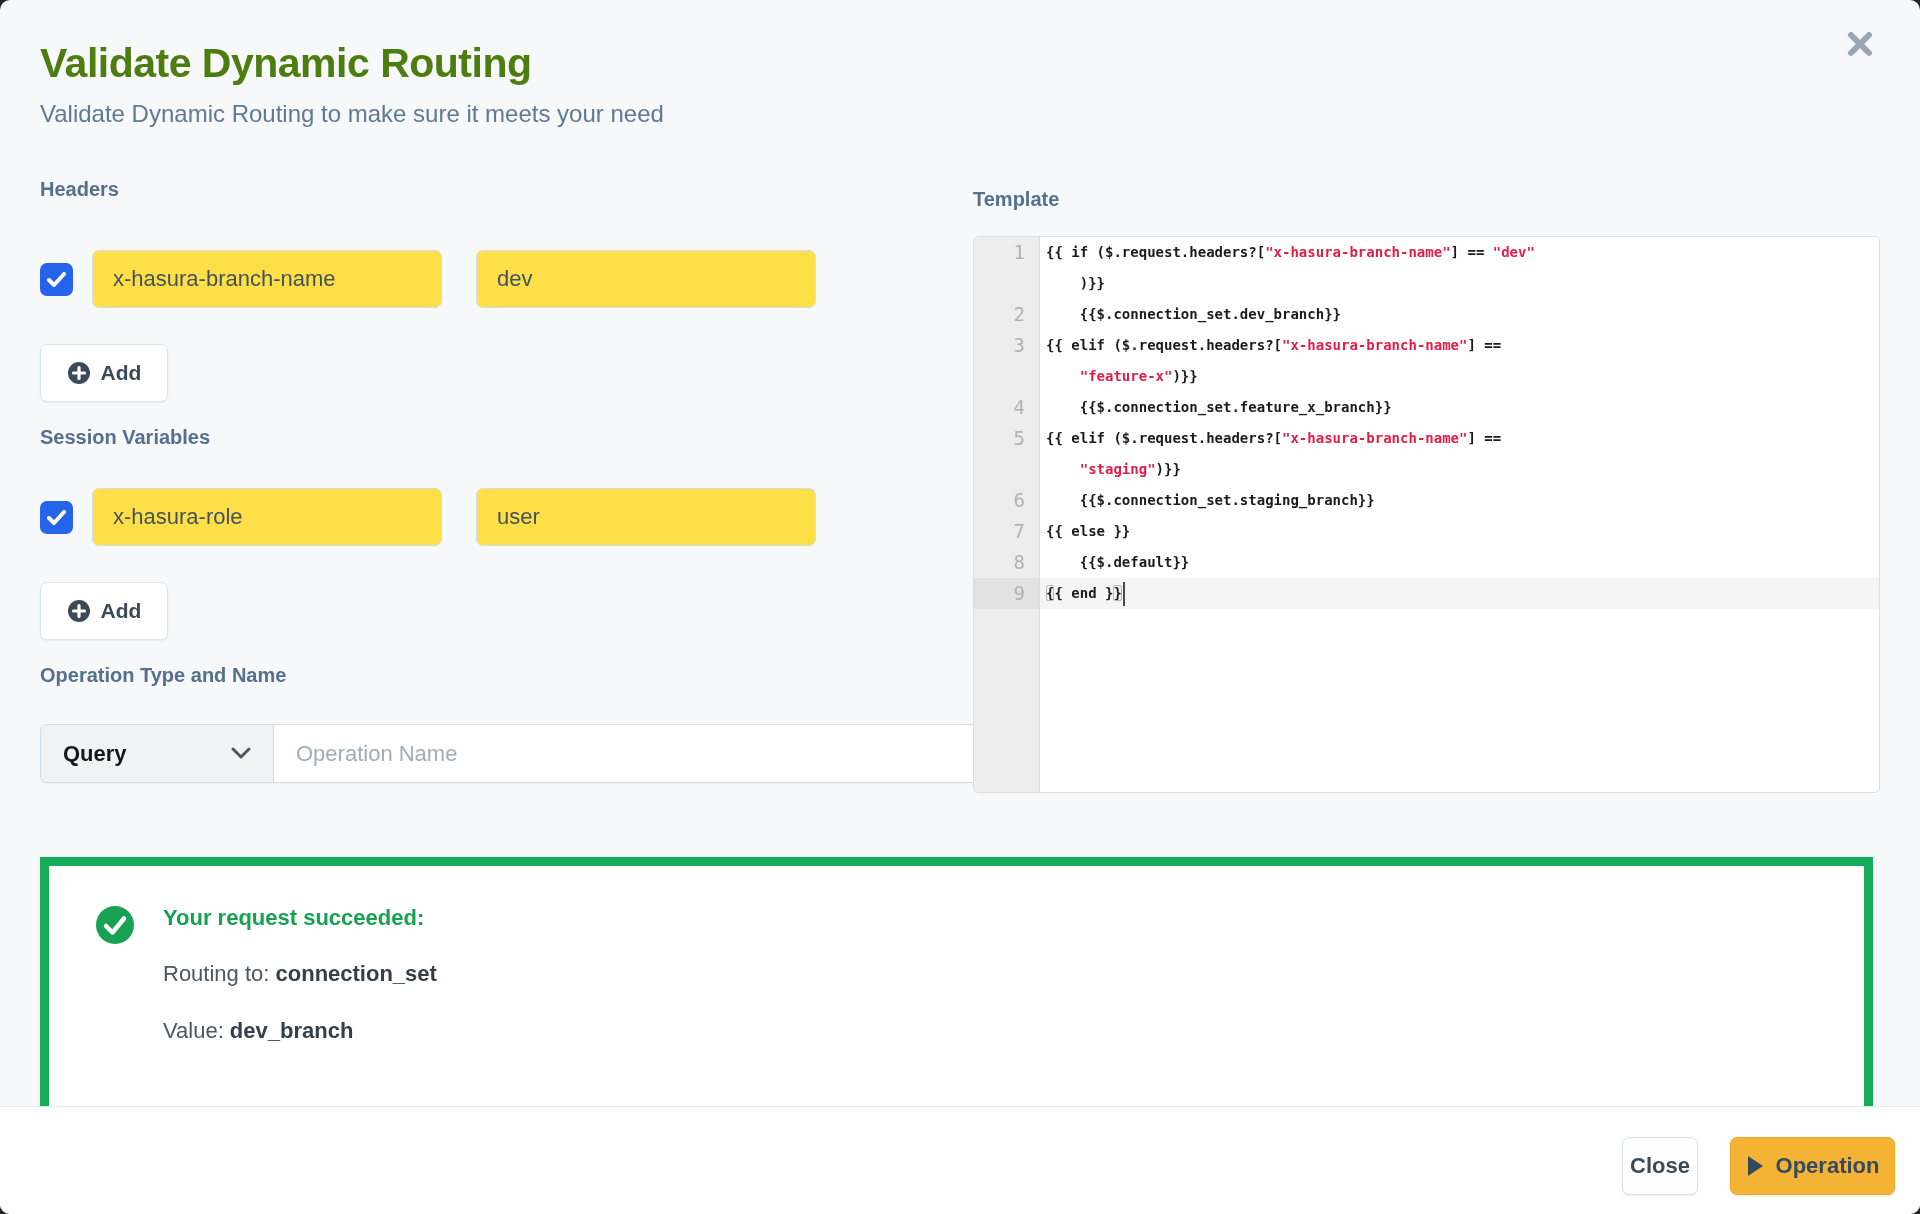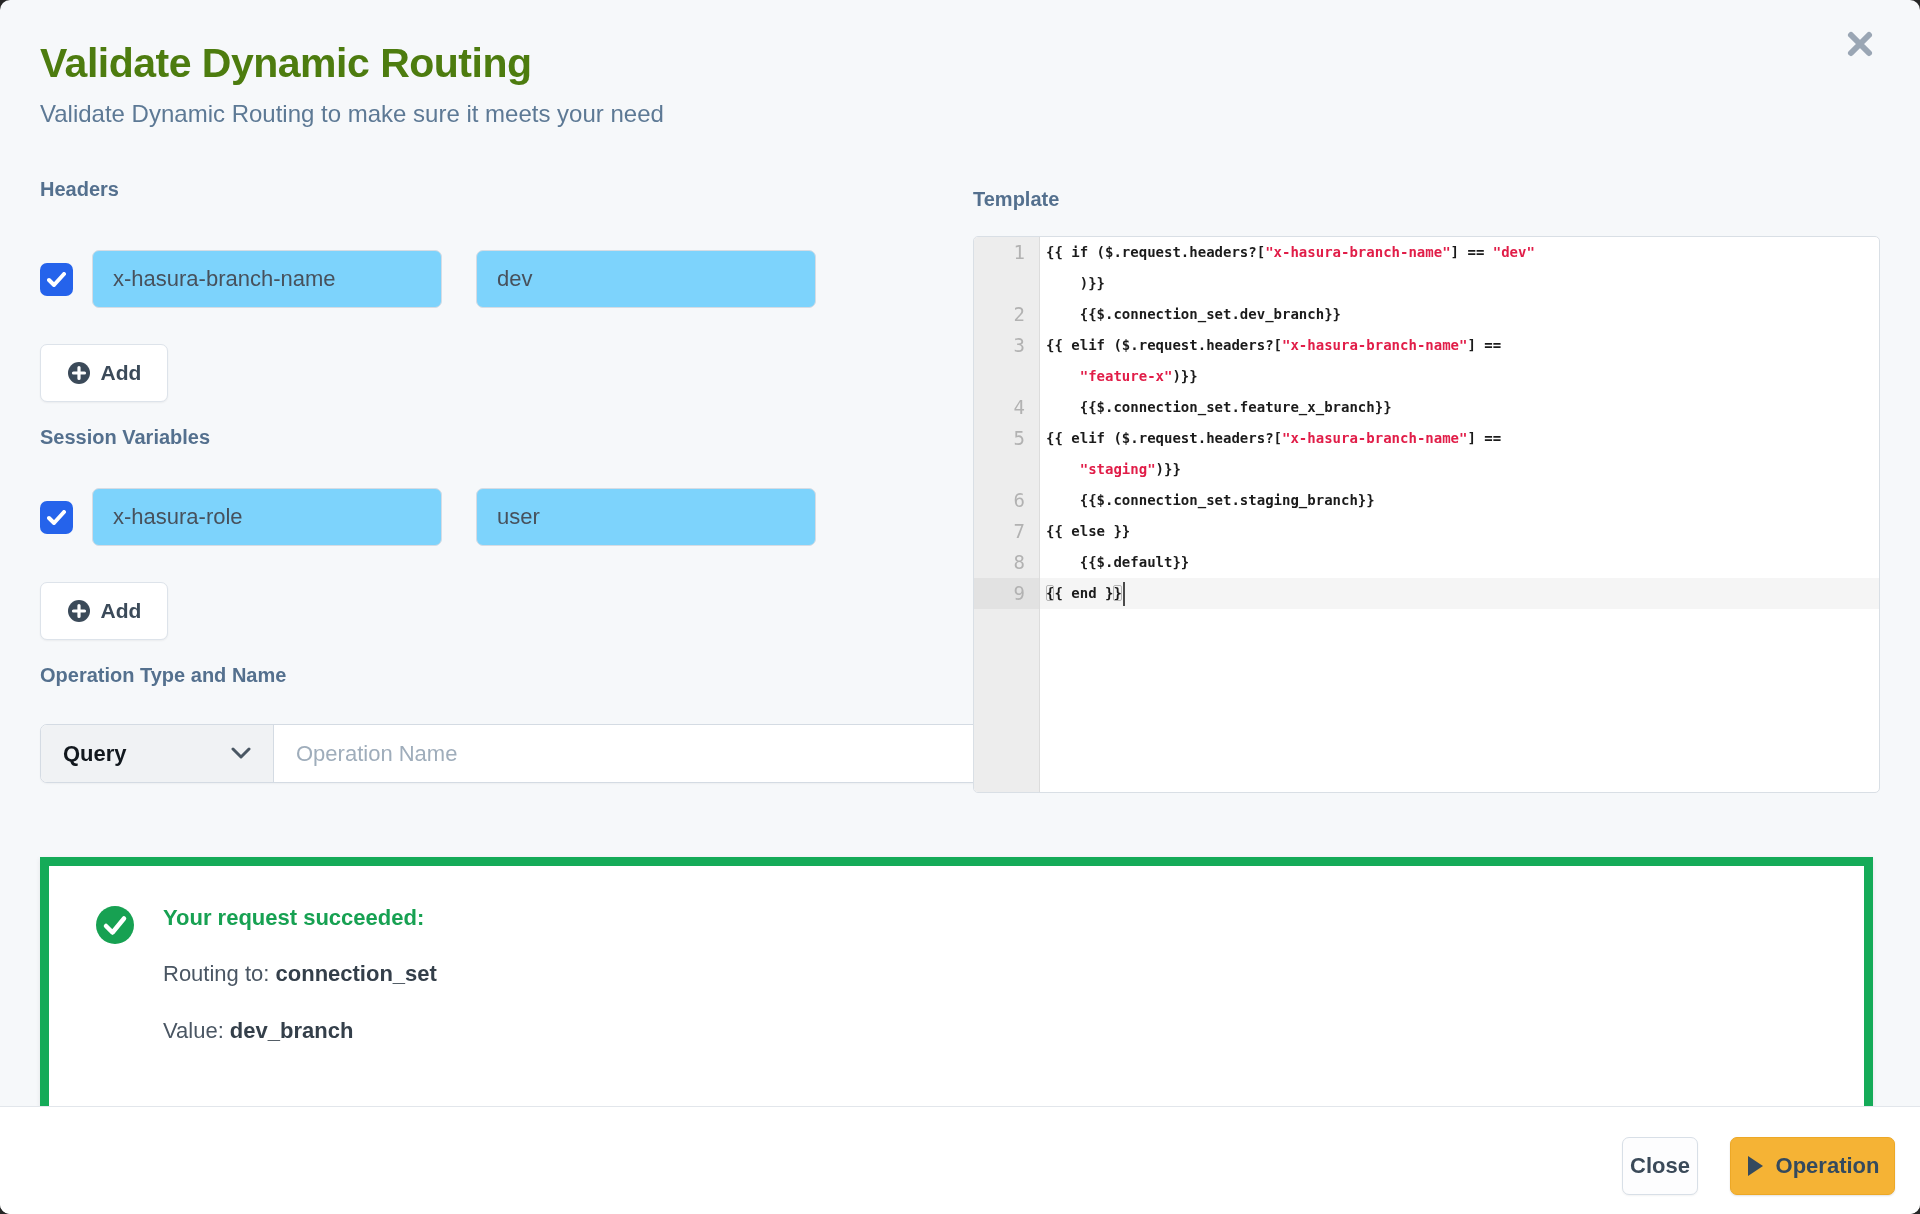--- a/index.html
+++ b/index.html
@@ -11,21 +11,21 @@
   
   .title { position:absolute; left:40px; top:30px; font-size:41px; font-weight:bold; color:#4d7c0f; letter-spacing:-0.5px;margin-top:10px; }
   .subtitle { position:absolute; left:40px; top:100px; font-size:24px; color:#5d7995; }
   .close-x { position:absolute; left:1838px; top:22px; width:44px; height:44px; cursor:pointer; display:flex; align-items:center; justify-content:center; }
 
   .section-label { position:absolute; font-size:20px; font-weight:bold; color:#54708e; }
 
   
   .kv-row { position:absolute; left:40px; display:flex; align-items:center; }
   .checkbox { width:33px; height:33px; border-radius:7px; background:#2563eb; display:flex; align-items:center; justify-content:center; flex:0 0 auto; cursor:pointer; }
-  .txt-input { height:58px; border:1px solid #d5dce4; border-radius:7px; background:#7dd3fc; font-family:"Liberation Sans",sans-serif; font-size:22px; color:#47515c; padding:0 20px; outline:none; }
+  .txt-input { height:58px; border:1px solid #d5dce4; border-radius:7px; background:#fde047; font-family:"Liberation Sans",sans-serif; font-size:22px; color:#47515c; padding:0 20px; outline:none; }
   .txt-input::placeholder { color:#9fadbb; }
   .key-input { width:350px; margin-left:19px; }
   .val-input { width:340px; margin-left:34px; }
 
   .add-btn { position:absolute; left:40px; width:128px; height:58px; background:#fff; border:1px solid #dde3ea; border-radius:7px; box-shadow:0 1px 2px rgba(0,0,0,.05); display:flex; align-items:center; justify-content:center; gap:10px; cursor:pointer; font-size:21px; font-weight:bold; color:#3b4a59; }
 
   
   .op-group { position:absolute; left:40px; top:724px; width:947px; height:59px; border:1px solid #d4dbe3; border-radius:7px; background:#fff; display:flex; overflow:hidden; box-shadow:0 1px 2px rgba(0,0,0,.04); }
   .op-select { width:233px; background:#f0f2f4; border-right:1px solid #d4dbe3; display:flex; align-items:center; justify-content:space-between; padding:0 22px; cursor:pointer; }
   .op-select-label { font-size:22px; font-weight:bold; color:#12181e; }

